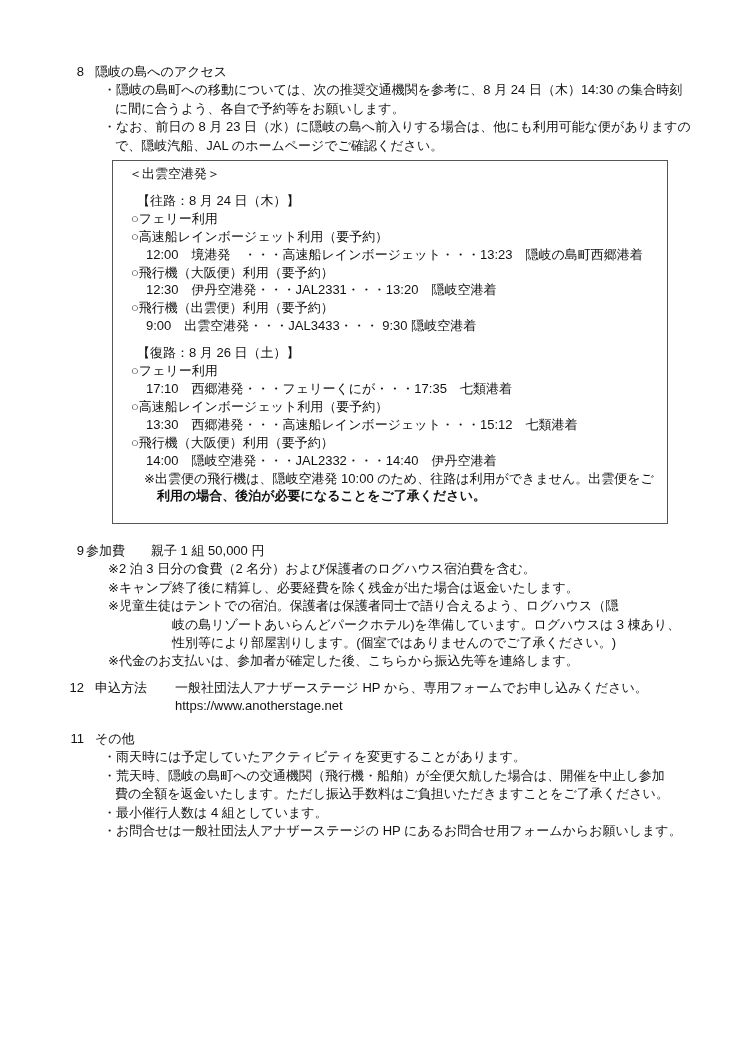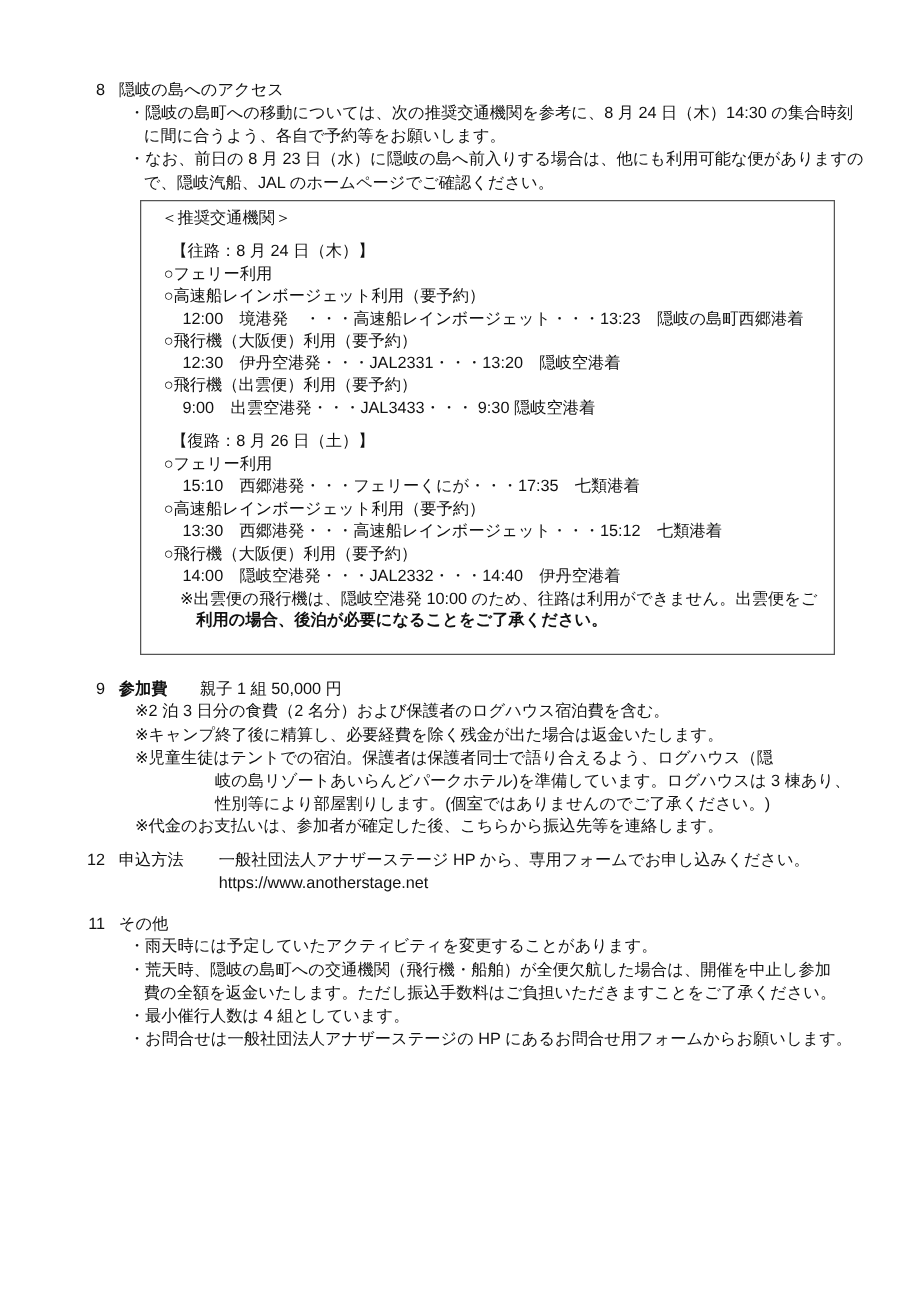--- a/index.html
+++ b/index.html
@@ -9,21 +9,21 @@
     font-family:"Liberation Sans","DejaVu Sans",sans-serif;
     font-size:13px;
     color:#111111;
   }
   .page{position:relative;width:736px;height:1041px;background:#ffffff;overflow:hidden;}
   .sec{position:absolute;left:0;width:736px;line-height:18.4px;}
   .line{white-space:nowrap;}
   .sec-head{display:flex;white-space:nowrap;}
   .num{width:84px;text-align:right;flex:none;}
   .ttl{margin-left:11px;}
-  .lbl-fee{margin-left:11px;width:65px;flex:none;font-weight:bold;}
+  .lbl-fee{margin-left:2px;width:65px;flex:none;}
   .lbl-apply{margin-left:11px;width:80px;flex:none;}
   .b1{padding-left:103px;}
   .b2{padding-left:115px;}
   #sec-access{top:63px;}
   #transport-box{
     position:absolute;left:112px;top:160px;width:556px;height:364px;
     border:1px solid #555555;box-sizing:border-box;
     padding:4px 0 0 14px;line-height:17.9px;background:#ffffff;
   }
   #transport-box .line{white-space:nowrap;}
@@ -51,34 +51,34 @@
       <span class="num">8</span>
       <span class="ttl">隠岐の島へのアクセス</span>
     </div>
     <div class="line b1">・隠岐の島町への移動については、次の推奨交通機関を参考に、8 月 24 日（木）14:30 の集合時刻</div>
     <div class="line b2">に間に合うよう、各自で予約等をお願いします。</div>
     <div class="line b1">・なお、前日の 8 月 23 日（水）に隠岐の島へ前入りする場合は、他にも利用可能な便がありますの</div>
     <div class="line b2">で、隠岐汽船、JAL のホームページでご確認ください。</div>
   </section>
 
   <div id="transport-box">
-    <div class="line box-title">＜推奨交通機関＞</div>
+    <div class="line box-title">＜出雲空港発＞</div>
     <div class="sp"></div>
     <div class="line sched-head">【往路：8 月 24 日（木）】</div>
     <div class="line opt">○フェリー利用</div>
     <div class="line opt">○高速船レインボージェット利用（要予約）</div>
     <div class="line dtl">12:00　境港発　・・・高速船レインボージェット・・・13:23　隠岐の島町西郷港着</div>
     <div class="line opt">○飛行機（大阪便）利用（要予約）</div>
     <div class="line dtl">12:30　伊丹空港発・・・JAL2331・・・13:20　隠岐空港着</div>
     <div class="line opt">○飛行機（出雲便）利用（要予約）</div>
     <div class="line dtl">9:00　出雲空港発・・・JAL3433・・・ 9:30 隠岐空港着</div>
     <div class="sp"></div>
     <div class="line sched-head">【復路：8 月 26 日（土）】</div>
     <div class="line opt">○フェリー利用</div>
-    <div class="line dtl">15:10　西郷港発・・・フェリーくにが・・・17:35　七類港着</div>
+    <div class="line dtl">17:10　西郷港発・・・フェリーくにが・・・17:35　七類港着</div>
     <div class="line opt">○高速船レインボージェット利用（要予約）</div>
     <div class="line dtl">13:30　西郷港発・・・高速船レインボージェット・・・15:12　七類港着</div>
     <div class="line opt">○飛行機（大阪便）利用（要予約）</div>
     <div class="line dtl">14:00　隠岐空港発・・・JAL2332・・・14:40　伊丹空港着</div>
     <div class="line note">※出雲便の飛行機は、隠岐空港発 10:00 のため、往路は利用ができません。出雲便をご</div>
     <div class="line note2">利用の場合、後泊が必要になることをご了承ください。</div>
   </div>
 
   <section class="sec" id="sec-fee">
     <div class="sec-head">

